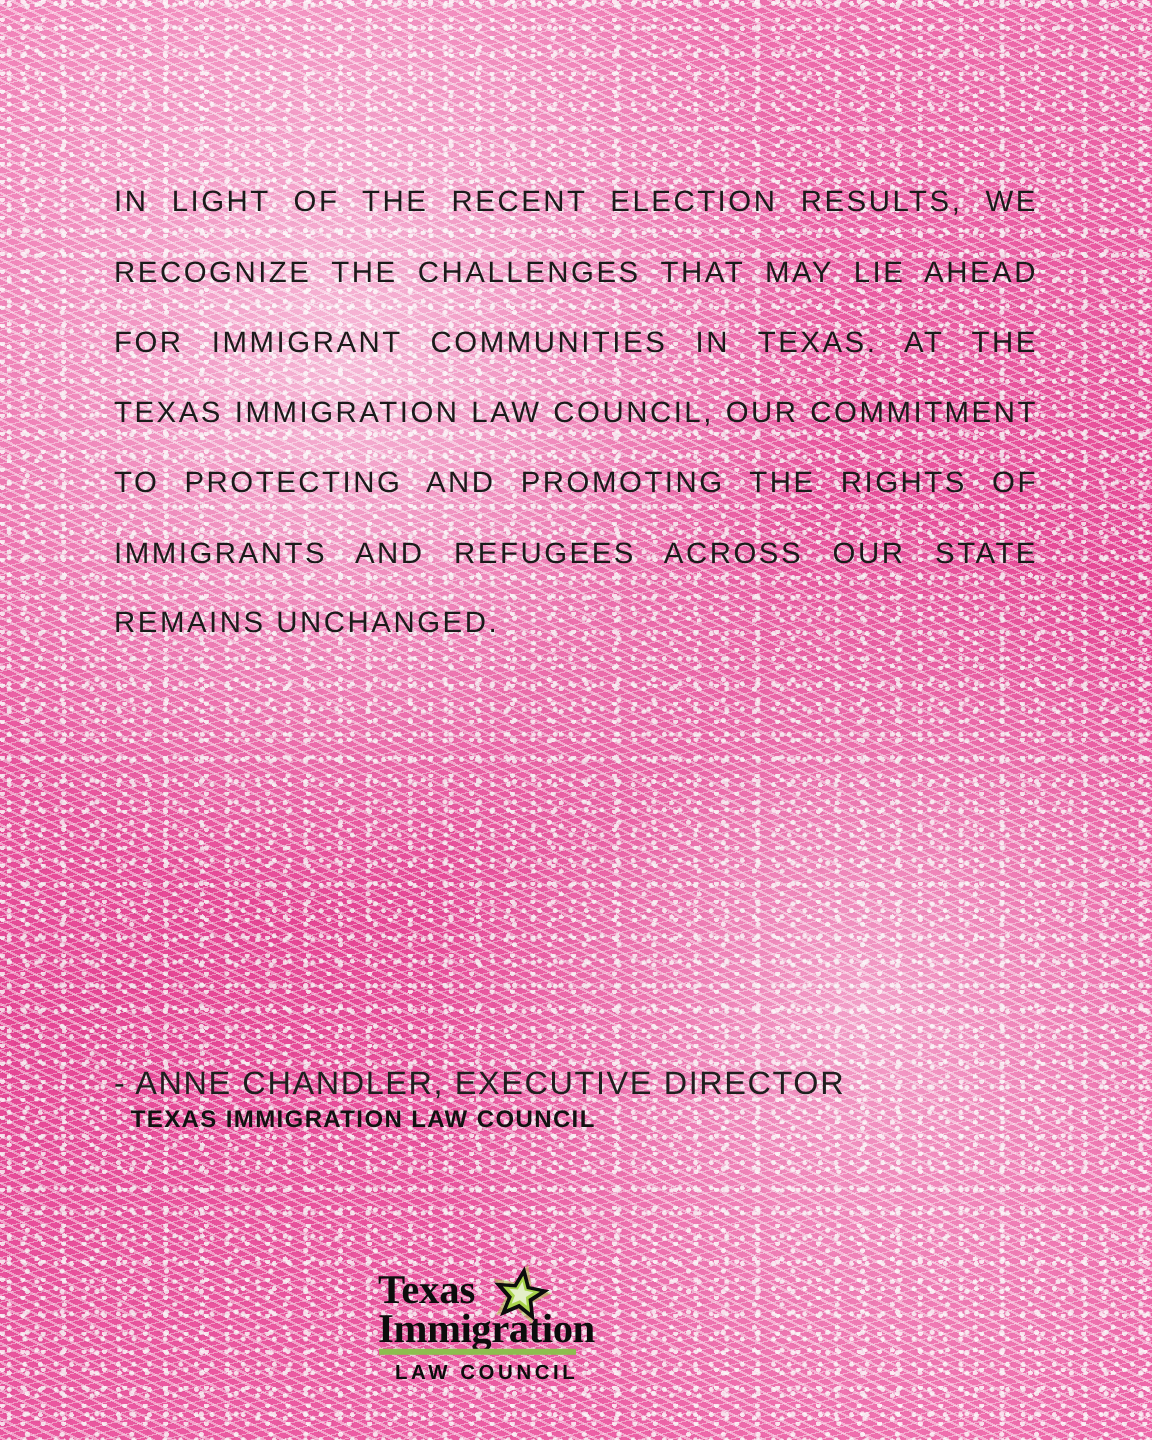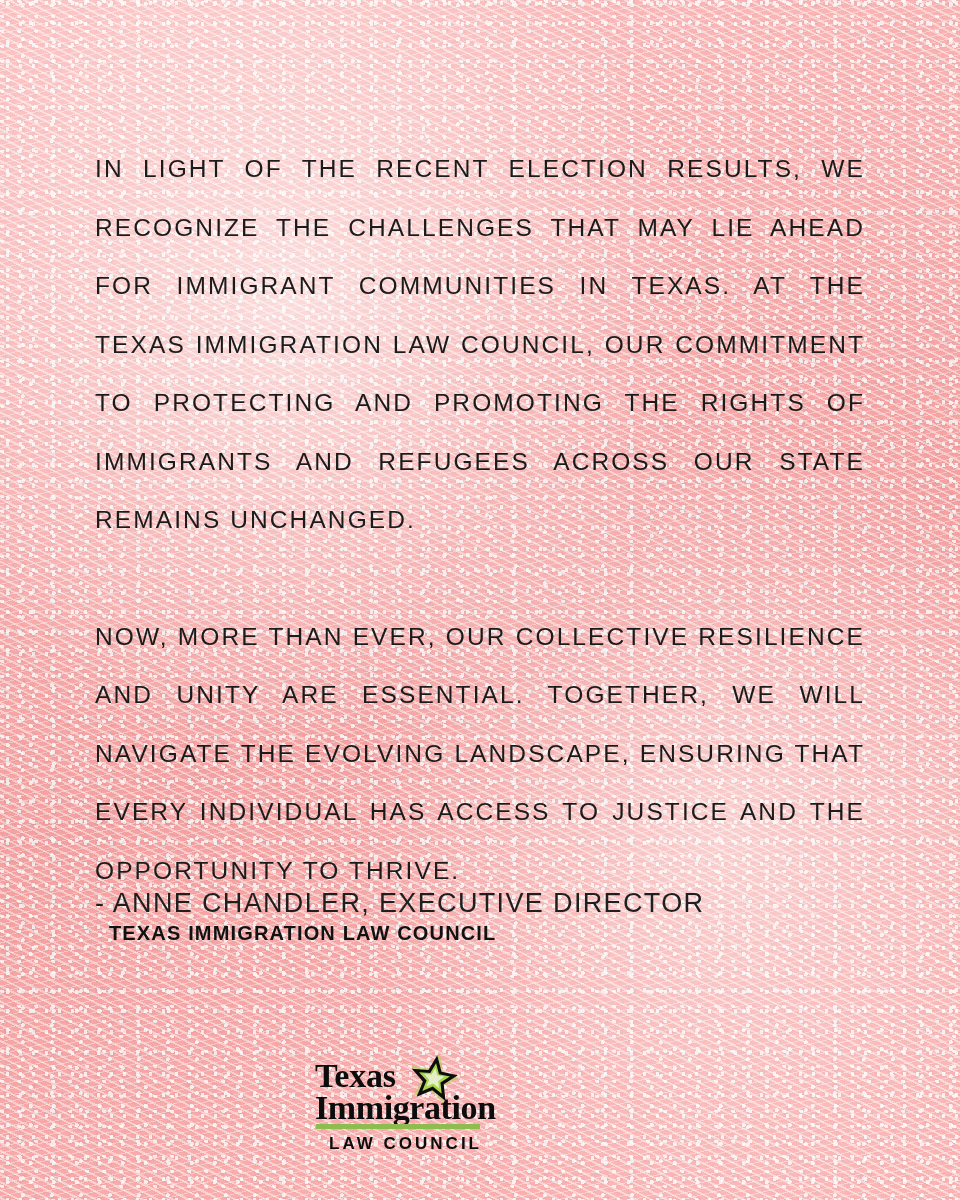--- a/index.html
+++ b/index.html
@@ -12,21 +12,21 @@
     overflow: hidden;
     font-family: "Liberation Sans", sans-serif;
     background: #f4f3f1;
   }
 
   
   #page {
     position: relative;
     width: 960px;
     height: 1200px;
-    background-color: #fca5a5;
+    background-color: #ec4899;
     overflow: hidden;
   }
 
   
   #grain-a, #grain-b, #grain-c, #grain-d {
     position: absolute;
     inset: 0;
     pointer-events: none;
   }
   #grain-a {
@@ -189,21 +189,20 @@
 
   <div id="grain-a"></div>
   <div id="grain-b"></div>
   <div id="grain-c"></div>
   <div id="grain-d"></div>
 
   <div id="content">
 
     <div class="quote-block">
       <p class="para">IN LIGHT OF THE RECENT ELECTION RESULTS, WE RECOGNIZE THE CHALLENGES THAT MAY LIE AHEAD FOR IMMIGRANT COMMUNITIES IN TEXAS. AT THE TEXAS IMMIGRATION LAW COUNCIL, OUR COMMITMENT TO PROTECTING AND PROMOTING THE RIGHTS OF IMMIGRANTS AND REFUGEES ACROSS OUR STATE REMAINS UNCHANGED.</p>
-      <p class="para">NOW, MORE THAN EVER, OUR COLLECTIVE RESILIENCE AND UNITY ARE ESSENTIAL. TOGETHER, WE WILL NAVIGATE THE EVOLVING LANDSCAPE, ENSURING THAT EVERY INDIVIDUAL HAS ACCESS TO JUSTICE AND THE OPPORTUNITY TO THRIVE.</p>
     </div>
 
     <div class="attribution">
       <div class="attrib-name">- ANNE CHANDLER, EXECUTIVE DIRECTOR</div>
       <div class="attrib-org">TEXAS IMMIGRATION LAW COUNCIL</div>
     </div>
 
     <div id="logo">
       <div class="logo-inner">
 

